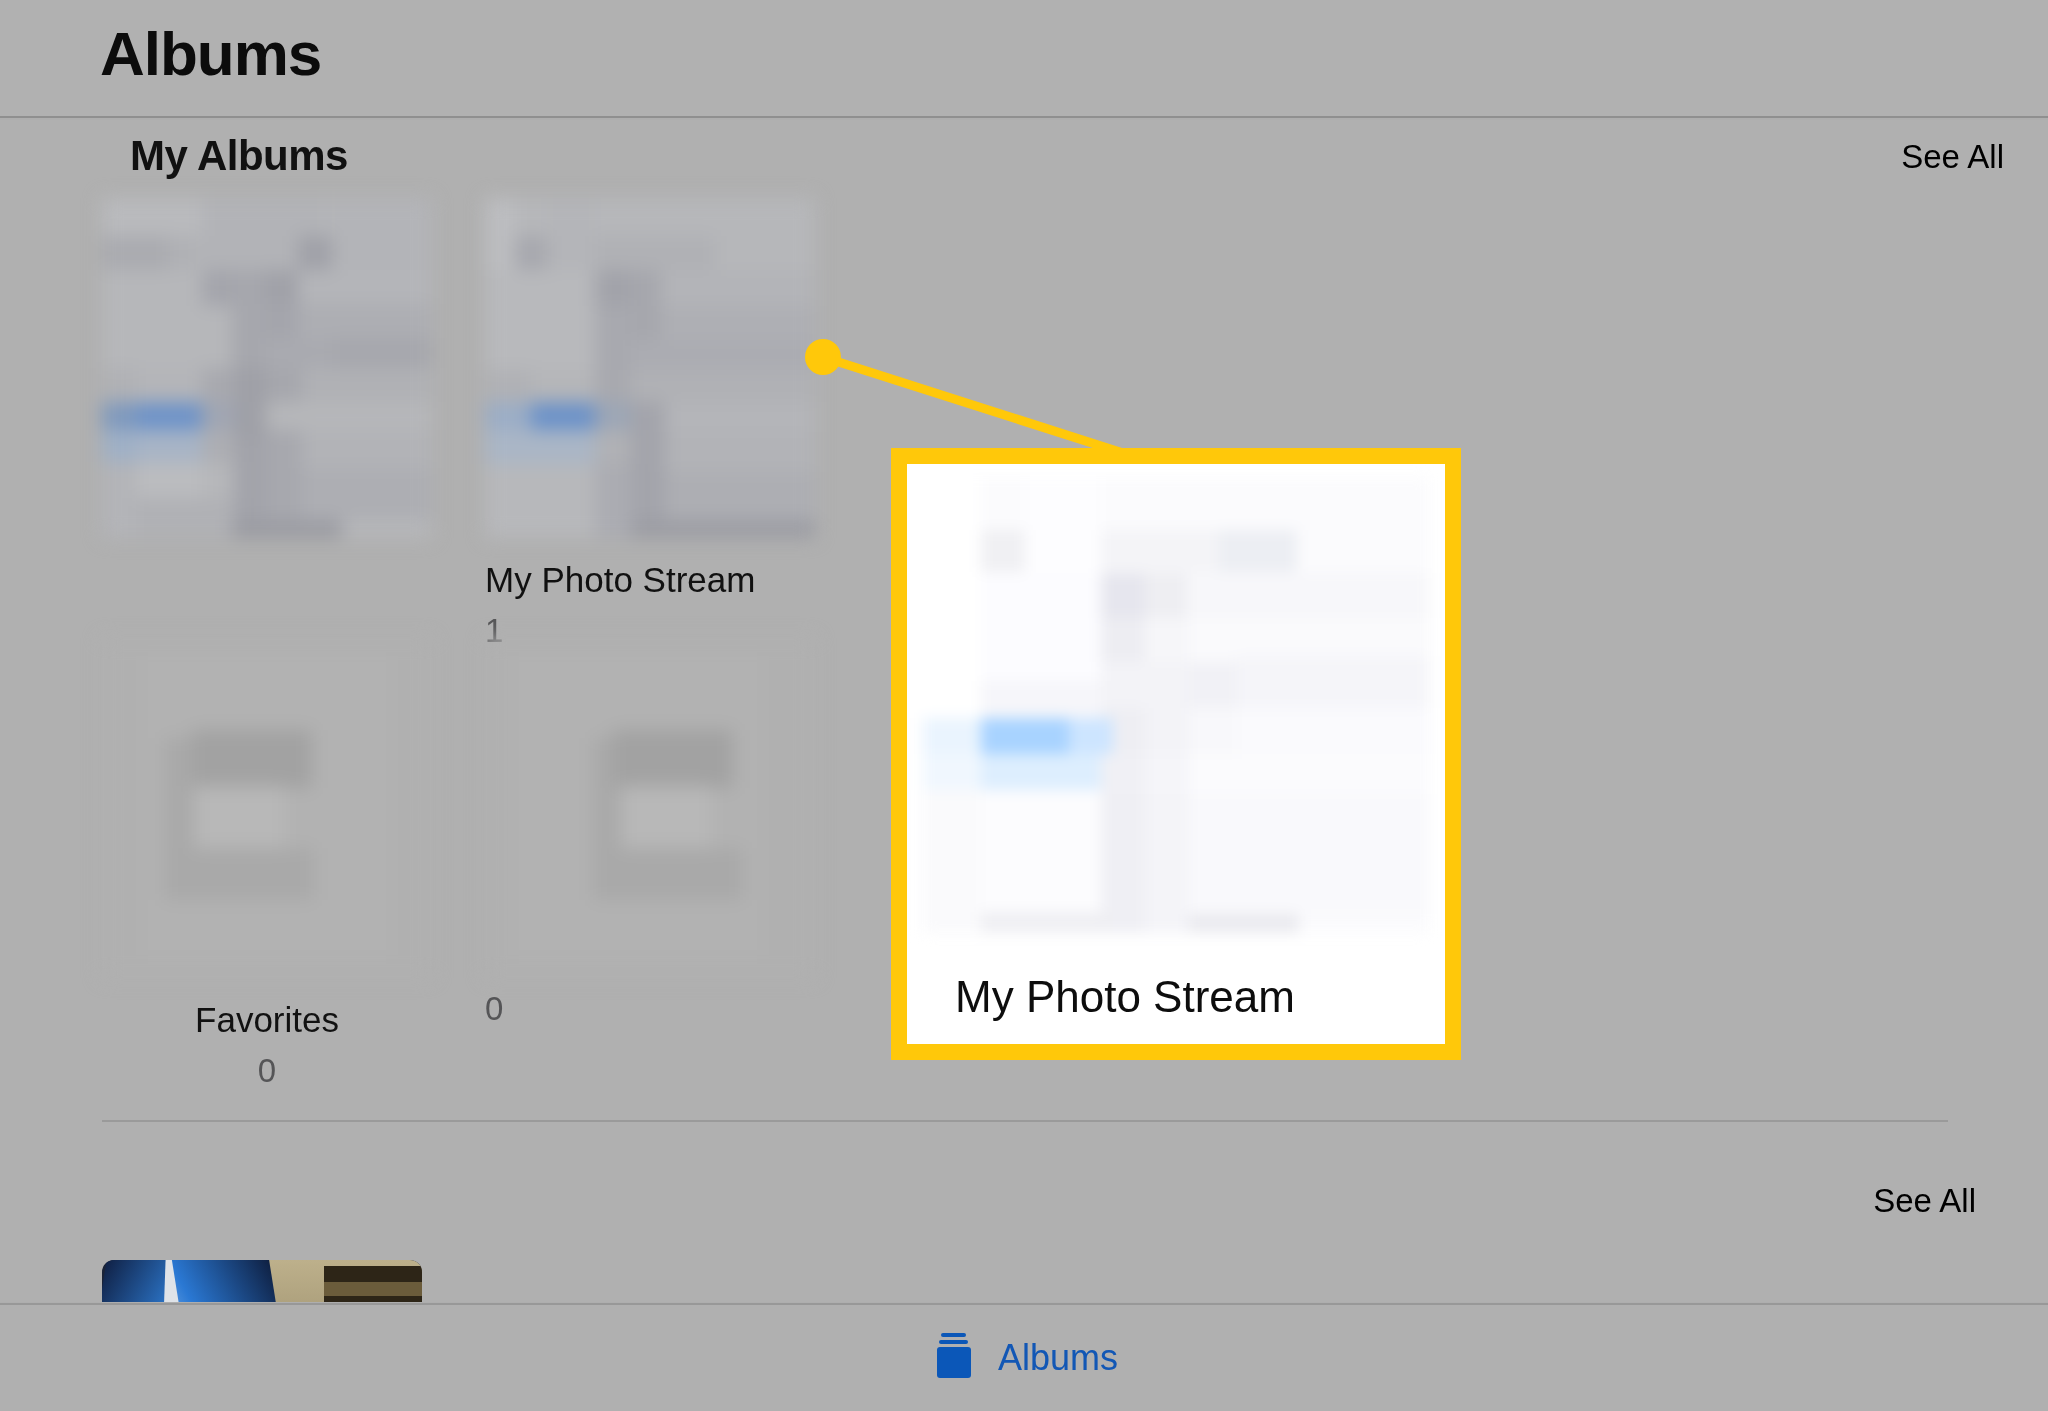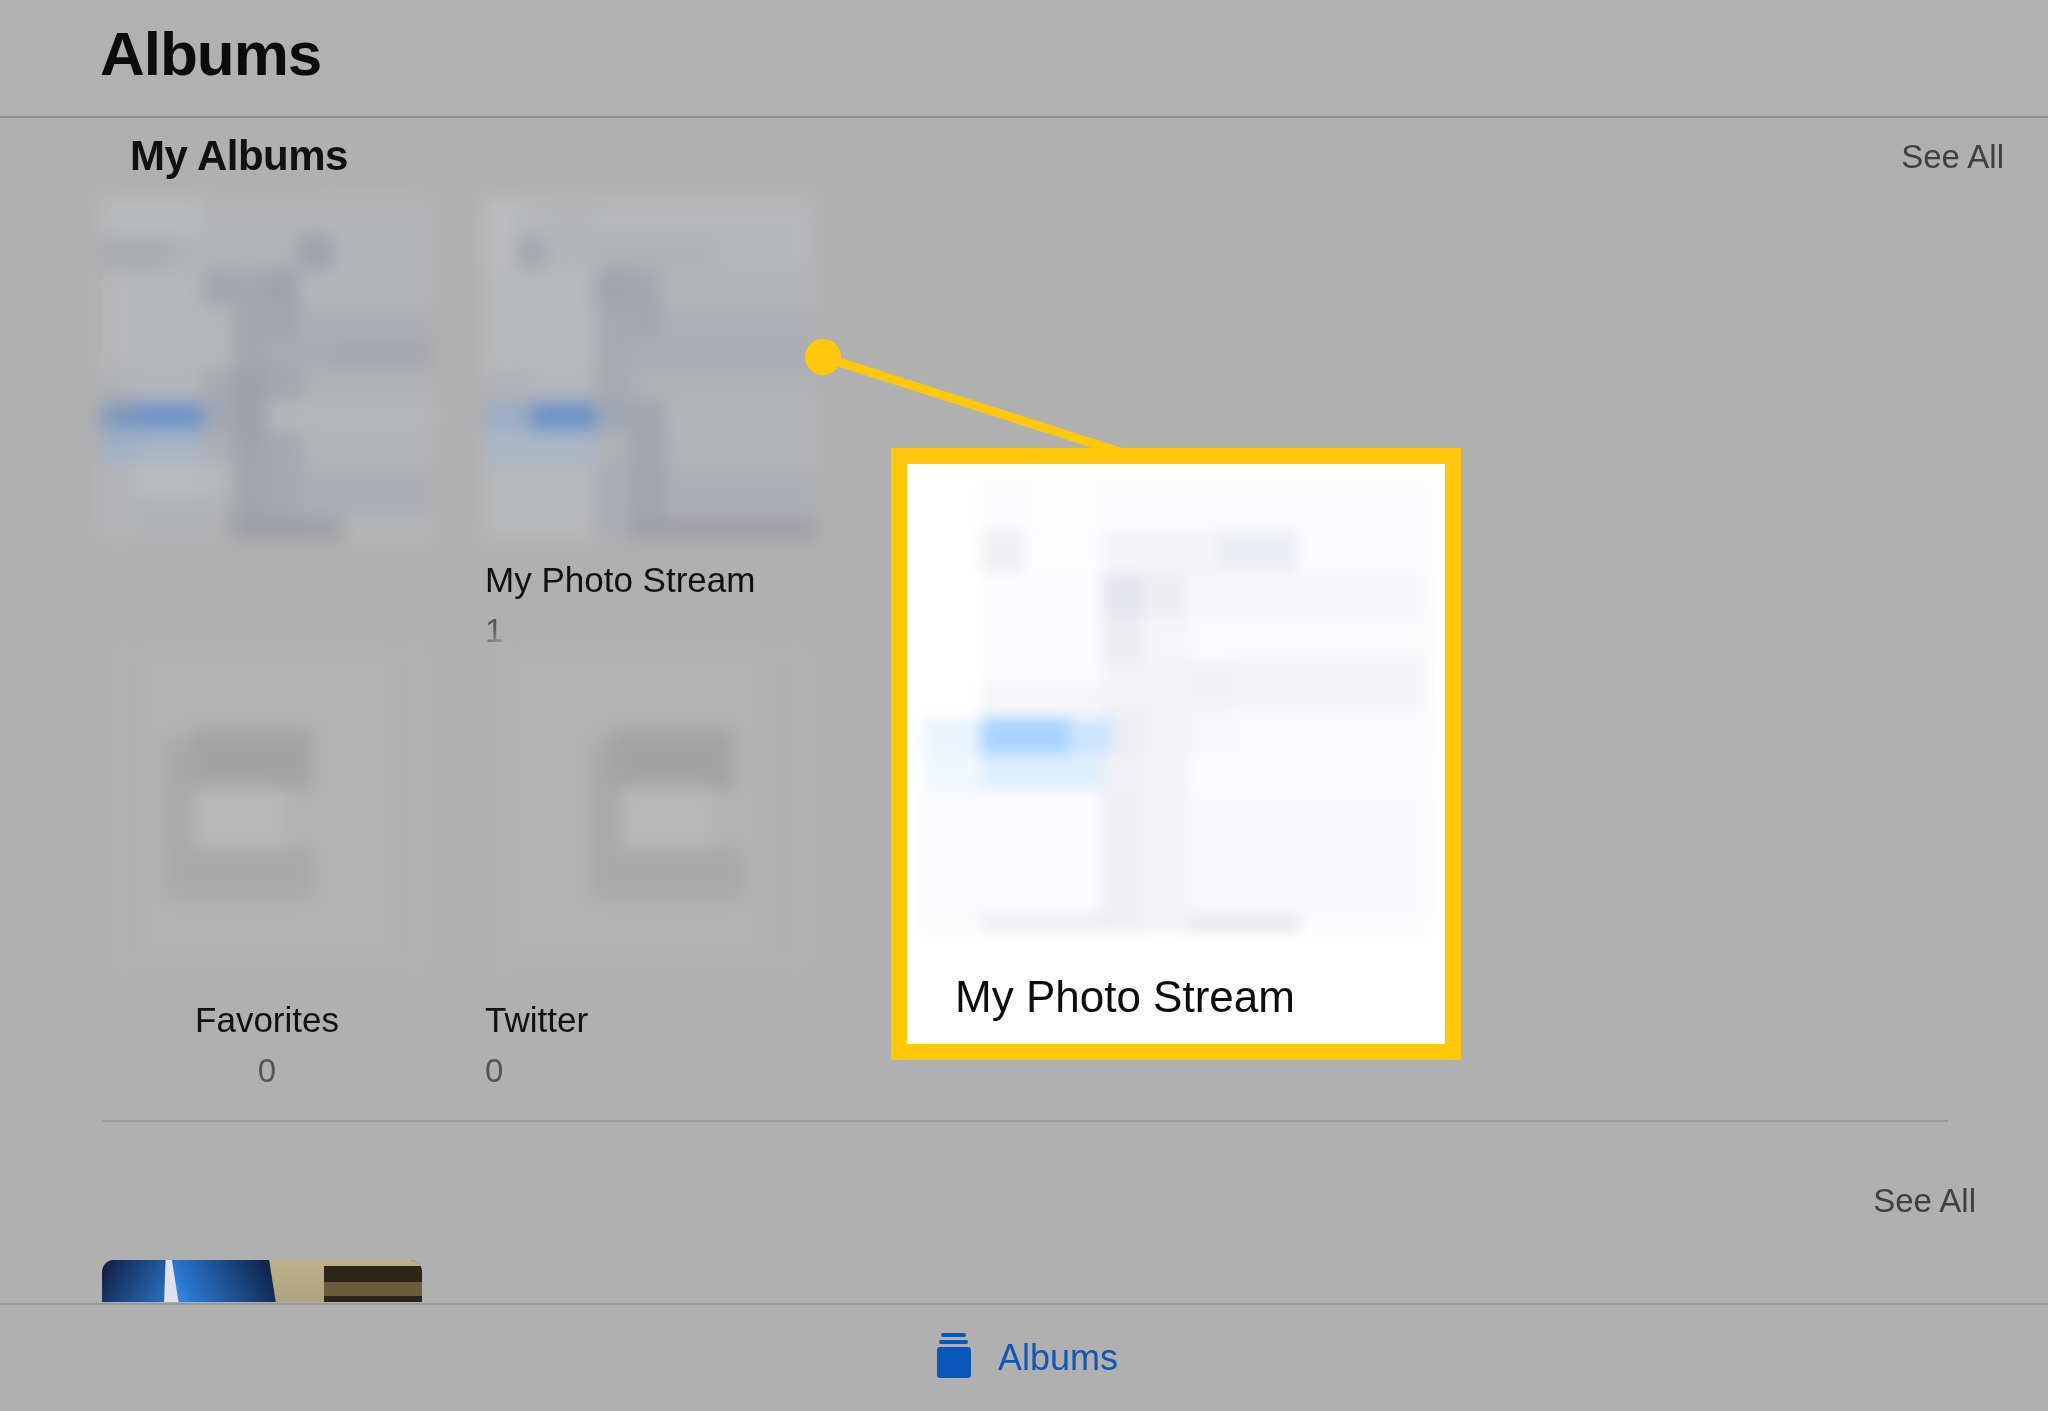--- a/index.html
+++ b/index.html
@@ -61,21 +61,21 @@
     font-size: 42px;
     font-weight: bold;
     color: #111;
     letter-spacing: -0.5px;
   }
   .see-all {
     position: absolute;
     right: 72px;
     top: 6px;
     font-size: 33px;
-    color: #404040;
+    color: #000000;
     cursor: pointer;
   }
 
   
   .albums-grid {
     position: absolute;
     left: 0;
     top: 0;
     width: 2048px;
   }
@@ -359,21 +359,20 @@
       </div>
 
       <div class="album-cell" style="left:485px; top:518px;">
         <div class="album-thumb blurry empty">
           <div class="ph-outer" style="left:28px;"></div>
           <div class="ph-bar2" style="left:108px;"></div>
           <div class="ph-bar" style="left:128px;"></div>
           <div class="ph-sq" style="left:136px;"></div>
           <div class="ph-bar3" style="left:108px;"></div>
         </div>
-        <div class="album-name">Twitter</div>
         <div class="album-count">0</div>
       </div>
     </div>
 
     <div class="section-divider" style="top:1000px;"></div>
 
     <div class="section-header" style="top:1056px;">
       <div class="see-all">See All</div>
     </div>
 

